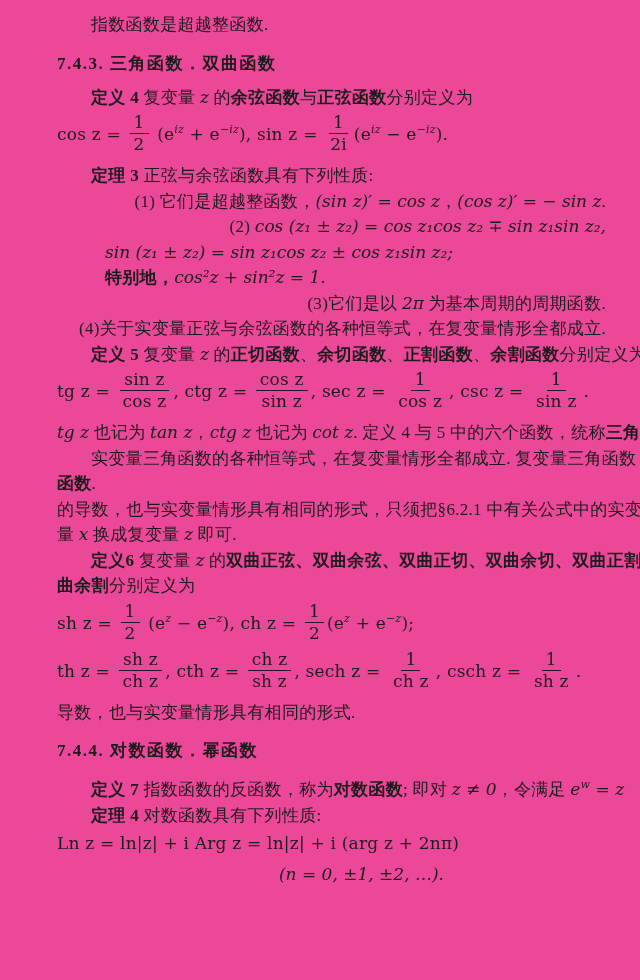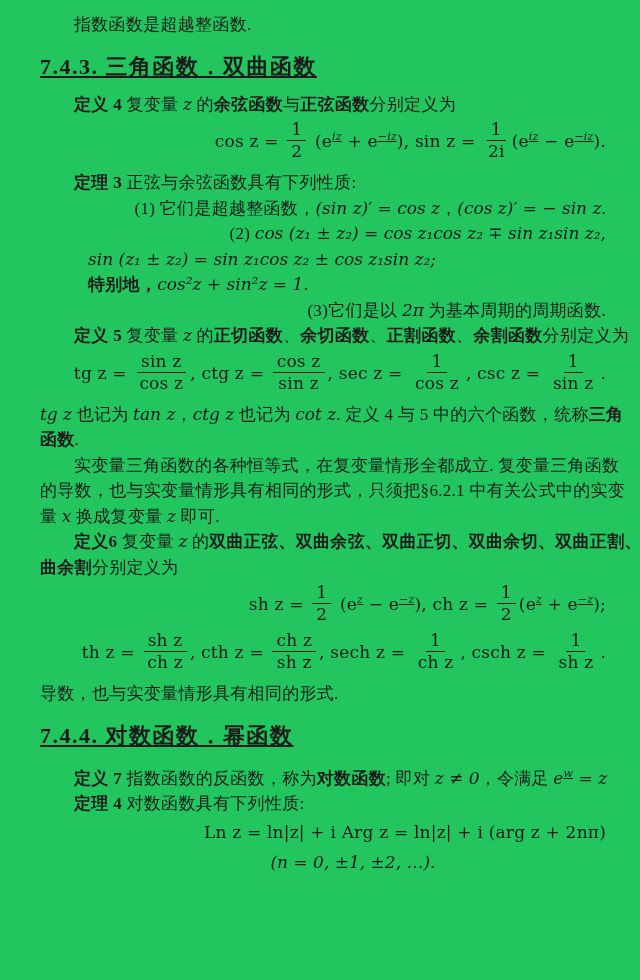--- a/index.html
+++ b/index.html
@@ -5,58 +5,56 @@
   html,body{margin:0;padding:0;}
   body{
     width:640px;height:980px;
     background:#f2f2f0;
     font-family:"Liberation Serif", serif;
     color:#1c1c1c;
   }
   .page{
     box-sizing:border-box;
     width:640px;height:980px;
-    padding:12px 34px 0 40px;
-    background:#22c55e;
+    padding:12px 34px 0 57px;
+    background:#ec4899;
     overflow:hidden;
   }
   .line{
     margin:0;
     font-size:17px;
     line-height:25.5px;
     letter-spacing:0.3px;
     white-space:nowrap;
   }
   .indent{padding-left:34px;}
   .li1{padding-left:15px;text-align:right;}
   .li2{padding-left:48px;}
   .sec{
-    font-size:22px;
+    font-size:17px;
     font-weight:700;
     margin:14px 0 10px 0;
     letter-spacing:1.5px;
     font-family:"Liberation Serif", serif;
-    text-decoration:underline;
   }
   .r-b{font-weight:700;}
   .r-m{font-family:"DejaVu Serif", serif;font-style:italic;letter-spacing:0;}
   .display{
-    text-align:right;
+    text-align:left;
     font-family:"DejaVu Serif", serif;
     font-size:17px;
     margin:5px 0 7px 0;
     line-height:1.25;
     letter-spacing:0.2px;
   }
   .display sup, .line sup{
     font-size:11px;
     vertical-align:7px;
     font-family:"DejaVu Serif", serif;
     font-style:italic;
-    text-decoration:underline;
   }
   .frac{
     display:inline-flex;
     flex-direction:column;
     align-items:center;
     vertical-align:middle;
     margin:0 3px;
     line-height:1.12;
     position:relative;
     top:-2px;
@@ -87,41 +85,42 @@
         <span class="fnum">1</span>
         <span class="fden">2i</span>
       </span><span>(e</span><sup>iz</sup><span> − e</span><sup>−iz</sup><span>).</span></div>
 
   <p class="line indent"><span class="r-b">定理 3</span><span>  正弦与余弦函数具有下列性质:</span></p>
   <p class="line li1"><span>(1) 它们是超越整函数，</span><span class="r-m">(sin z)′ = cos z</span><span>，</span><span class="r-m">(cos z)′ = − sin z</span><span>.</span></p>
   <p class="line li1"><span>(2) </span><span class="r-m">cos (z₁ ± z₂) = cos z₁cos z₂ ∓ sin z₁sin z₂,</span></p>
   <p class="line li2"><span class="r-m">sin (z₁ ± z₂) = sin z₁cos z₂ ± cos z₁sin z₂;</span></p>
   <p class="line li2"><span class="r-b">特别地，</span><span class="r-m">cos²z + sin²z = 1.</span></p>
   <p class="line li1"><span>(3)它们是以 </span><span class="r-m">2π</span><span> 为基本周期的周期函数.</span></p>
+  <p class="line li1"><span>(4)关于实变量正弦与余弦函数的各种恒等式，在复变量情形全都成立.</span></p>
 
   <p class="line indent"><span class="r-b">定义 5</span><span>  复变量 </span><span class="r-m">z</span><span> 的</span><span class="r-b">正切函数</span><span>、</span><span class="r-b">余切函数</span><span>、</span><span class="r-b">正割函数</span><span>、</span><span class="r-b">余割函数</span><span>分别定义为</span></p>
 
   <div class="display"><span>tg z = </span><span class="frac">
         <span class="fnum">sin z</span>
         <span class="fden">cos z</span>
       </span><span>,   ctg z = </span><span class="frac">
         <span class="fnum">cos z</span>
         <span class="fden">sin z</span>
       </span><span>,   sec z = </span><span class="frac">
         <span class="fnum">1</span>
         <span class="fden">cos z</span>
       </span><span>,   csc z = </span><span class="frac">
         <span class="fnum">1</span>
         <span class="fden">sin z</span>
       </span><span>.</span></div>
 
   <p class="line"><span class="r-m">tg z</span><span> 也记为 </span><span class="r-m">tan z</span><span>，</span><span class="r-m">ctg z</span><span> 也记为 </span><span class="r-m">cot z</span><span>.  定义 4 与 5 中的六个函数，统称</span><span class="r-b">三角</span></p>
+  <p class="line indent"><span>实变量三角函数的各种恒等式，在复变量情形全都成立.  复变量三角函数</span></p>
+
   <p class="line"><span class="r-b">函数</span><span>.</span></p>
-
-  <p class="line indent"><span>实变量三角函数的各种恒等式，在复变量情形全都成立.  复变量三角函数</span></p>
   <p class="line"><span>的导数，也与实变量情形具有相同的形式，只须把§6.2.1 中有关公式中的实变</span></p>
   <p class="line"><span>量 </span><span class="r-m">x</span><span> 换成复变量 </span><span class="r-m">z</span><span> 即可.</span></p>
 
   <p class="line indent"><span class="r-b">定义6</span><span>  复变量 </span><span class="r-m">z</span><span> 的</span><span class="r-b">双曲正弦、双曲余弦、双曲正切、双曲余切、双曲正割、双</span></p>
   <p class="line"><span class="r-b">曲余割</span><span>分别定义为</span></p>
 
   <div class="display"><span>sh z = </span><span class="frac">
         <span class="fnum">1</span>
         <span class="fden">2</span>
       </span><span> (e</span><sup>z</sup><span> − e</span><sup>−z</sup><span>),   ch z = </span><span class="frac">

